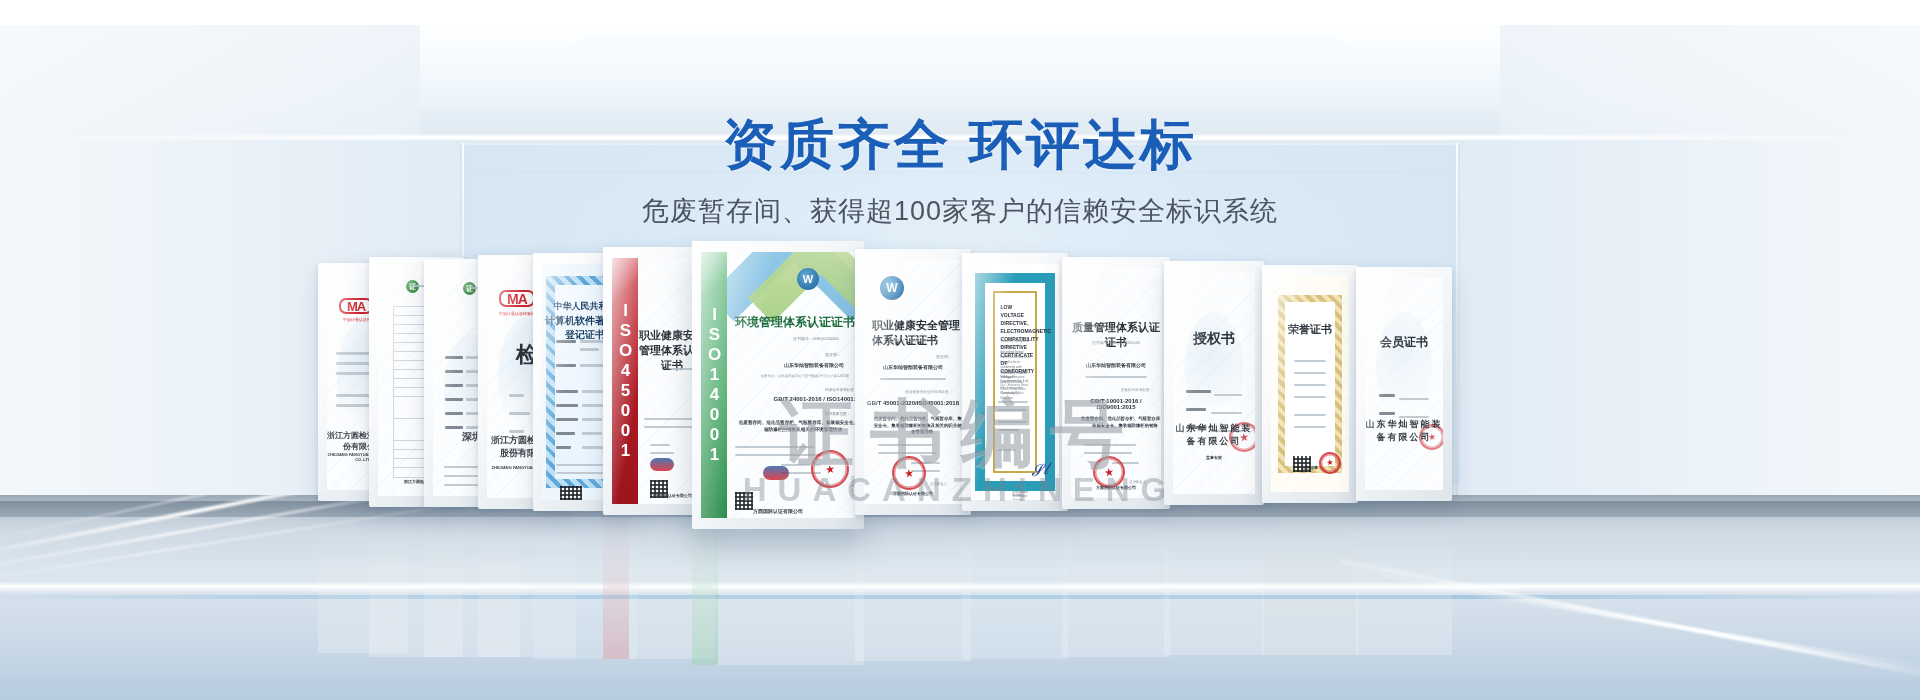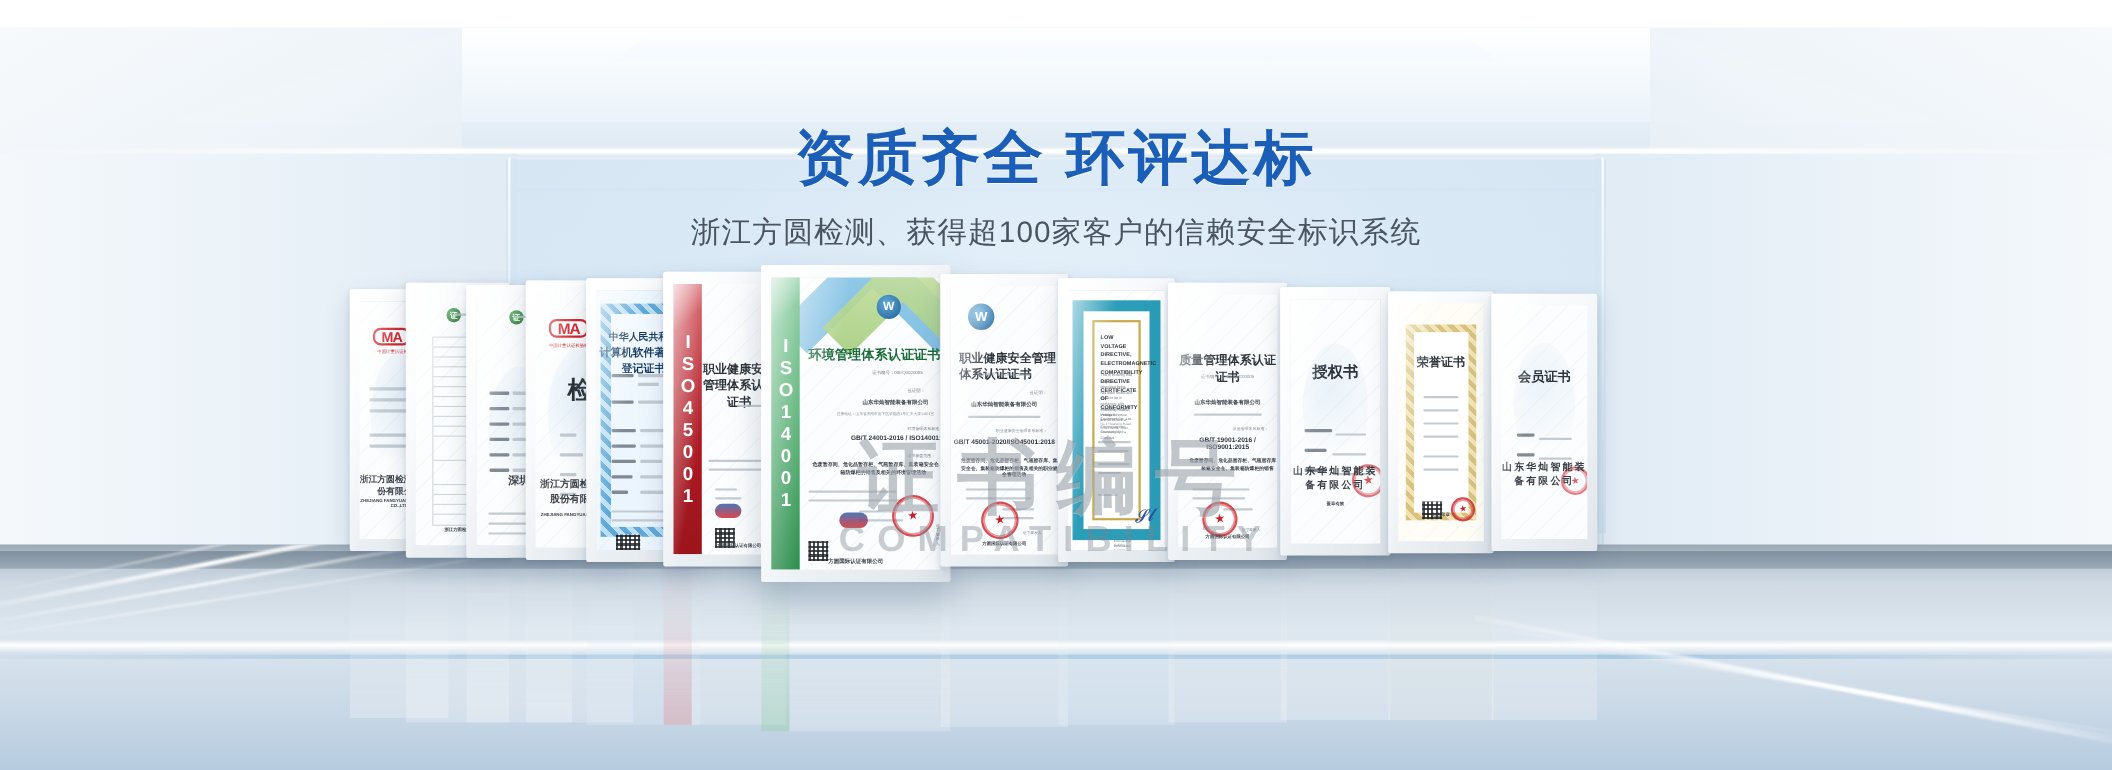--- a/index.html
+++ b/index.html
@@ -296,21 +296,21 @@
   <div class="ceiling-edge"></div>
   <div class="ceiling-edge-2"></div>
   <div class="wall-left"></div>
   <div class="wall-right"></div>
   <div class="backwall"></div>
   <div class="wall-seam-l"></div>
   <div class="wall-seam-r"></div>
 
   <div class="headline-wrap">
     <div class="headline">资质齐全 环评达标</div>
-    <div class="subhead">浙江方圆检测、获得超100家客户的信赖安全标识系统</div>
+    <div class="subhead">危废暂存间、获得超100家客户的信赖安全标识系统</div>
   </div>
 
   <div class="floor">
     <div class="floor-band"></div>
     <div class="floor-gloss"></div>
     <div class="floor-line"></div>
 
     <div class="streak" style="left:-60px; top:64px; width:640px; transform:rotate(-11deg);"></div>
     <div class="streak s2" style="left:-60px; top:78px; width:600px; transform:rotate(-10deg);"></div>
     <div class="streak s3" style="left:-60px; top:90px; width:560px; transform:rotate(-9deg);"></div>
@@ -657,16 +657,16 @@
     <div class="refl" style="left:855px; top:-2px; width:116px; height:168px; background:linear-gradient(180deg,#fdfdfd,#e9eef3);"></div>
     <div class="refl" style="left:962px; top:0px;  width:106px; height:164px; background:linear-gradient(180deg,#eefafd,#dcecf3);"></div>
     <div class="refl" style="left:1062px;top:4px;  width:108px; height:158px; background:linear-gradient(180deg,#fdfdfd,#e9eef3);"></div>
     <div class="refl" style="left:1164px;top:8px;  width:100px; height:152px; background:linear-gradient(180deg,#fdfdfd,#e9eef3);"></div>
     <div class="refl" style="left:1262px;top:12px; width:96px;  height:148px; background:linear-gradient(180deg,#fffdf4,#eae6db);"></div>
     <div class="refl" style="left:1356px;top:14px; width:96px;  height:146px; background:linear-gradient(180deg,#fdfdfd,#e9eef3);"></div>
   </div>
 
   <div class="watermark">
     <div class="wm-cn">证书编号</div>
-    <div class="wm-en">COMPATIBILITY</div>
+    <div class="wm-en">HUACANZHINENG</div>
   </div>
 
 </div>
 
 </body></html>

